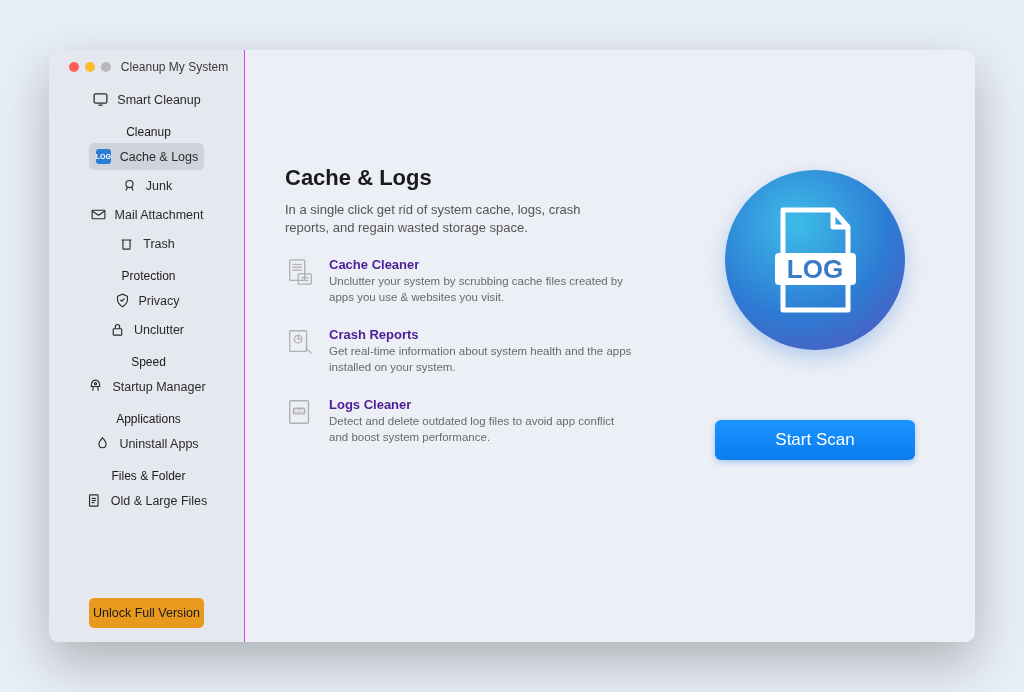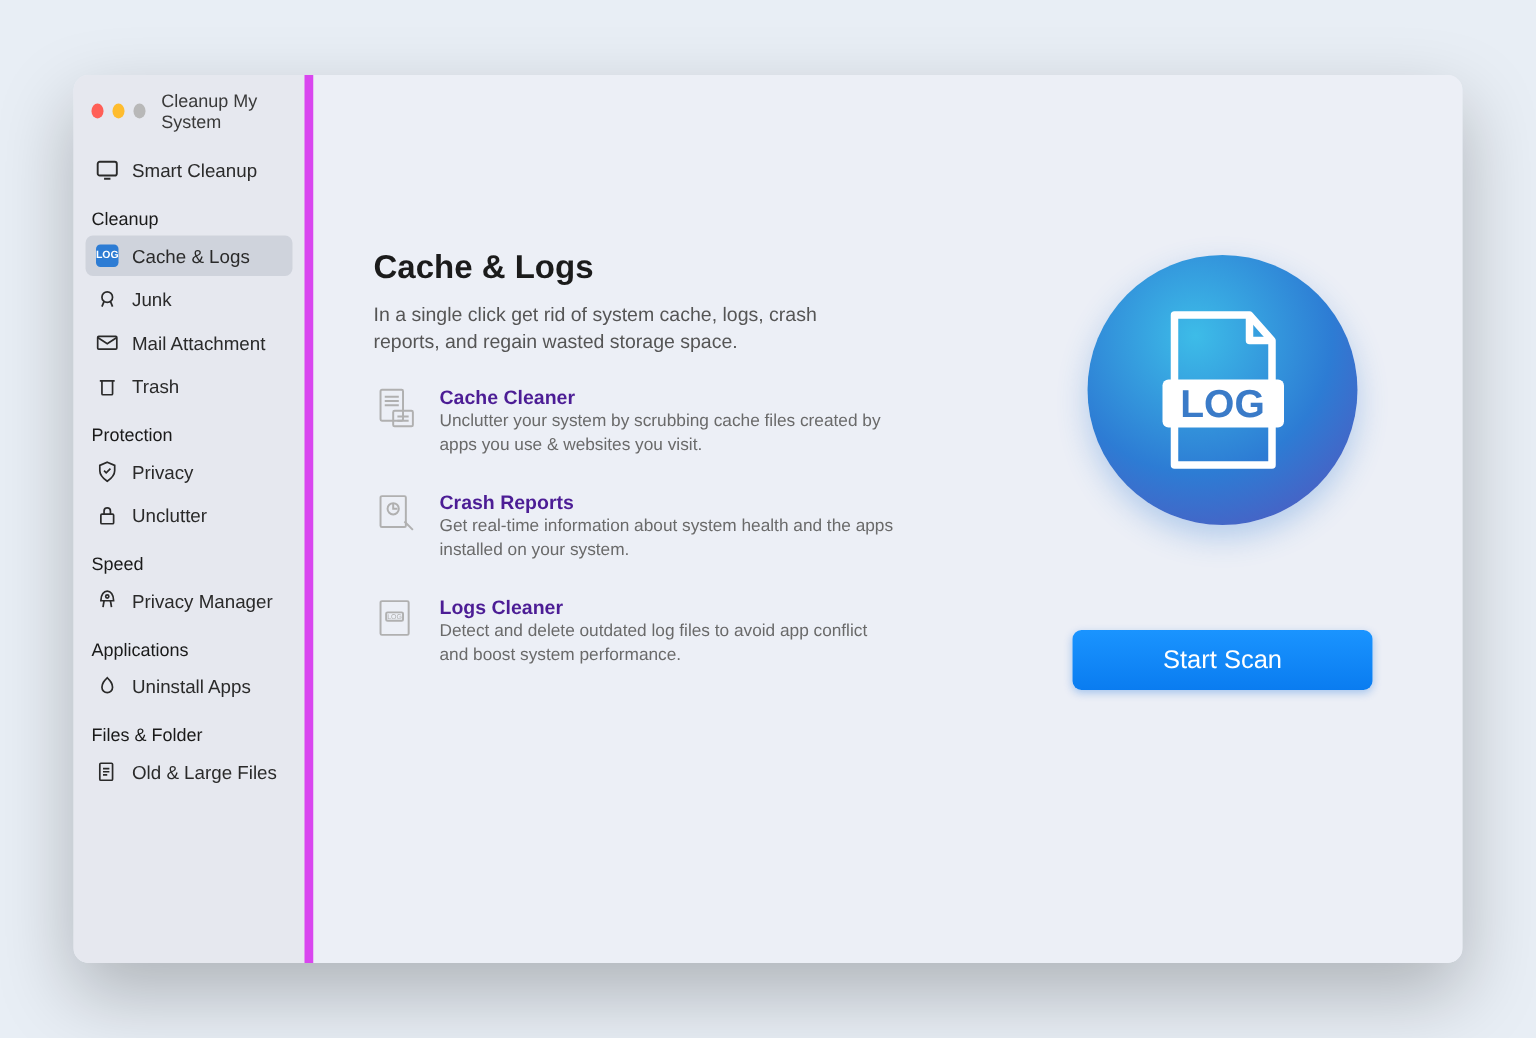--- a/index.html
+++ b/index.html
@@ -15,26 +15,27 @@
 .window {
   width: 926px;
   height: 592px;
   background: #eceff6;
   border-radius: 10px;
   box-shadow: 0 20px 50px rgba(0,0,0,0.25);
   display: flex;
   overflow: hidden;
 }
 .sidebar {
-  width: 160px;
+  width: 196px;
   background: #e6e8ef;
   display: flex;
   flex-direction: column;
   padding: 10px 8px;
-  border-right: 6px solid #d946ef;
+  border-right: 1px solid #d946ef;
+  align-items: center;
 }
 .traffic-lights {
   display: flex;
   gap: 6px;
   align-items: center;
   margin-bottom: 12px;
   padding-left: 4px;
 }
 .traffic-lights .dot {
   width: 10px; height: 10px; border-radius: 50%;
@@ -265,21 +266,21 @@
 
     <div class="nav-item">
       <span class="nav-icon">
         <svg width="17" height="17" viewBox="0 0 24 24" fill="none" stroke="#2a2a2a" stroke-width="1.6">
             <path d="M12 3 C15 3 18 6 18 12 L6 12 C6 6 9 3 12 3 Z"></path>
             <path d="M9 12 L8 18"></path>
             <path d="M15 12 L16 18"></path>
             <circle cx="12" cy="8" r="1.5"></circle>
           </svg>
       </span>
-      <span>Privacy Manager</span>
+      <span>Startup Manager</span>
     </div>
 
     <div class="section-header">Applications</div>
 
     <div class="nav-item">
       <span class="nav-icon">
         <svg width="17" height="17" viewBox="0 0 24 24" fill="none" stroke="#2a2a2a" stroke-width="1.6">
             <path d="M12 4 C9 7 7 9 7 13 A5 5 0 0 0 17 13 C17 9 15 7 12 4 Z"></path>
           </svg>
       </span>
@@ -295,20 +296,21 @@
             <line x1="8" y1="9" x2="14" y2="9"></line>
             <line x1="8" y1="12" x2="14" y2="12"></line>
             <line x1="8" y1="15" x2="12" y2="15"></line>
           </svg>
       </span>
       <span>Old &amp; Large Files</span>
     </div>
 
     <div class="spacer"></div>
 
+    <div class="unlock-btn">Unlock Full Version</div>
   </div>
 
   <div class="main">
     <div class="content-left">
       <h1 class="page-title">Cache &amp; Logs</h1>
       <p class="page-desc">In a single click get rid of system cache, logs, crash reports, and regain wasted storage space.</p>
 
       <div class="feature-row">
         <div class="feature-icon">
           <svg width="30" height="30" viewBox="0 0 32 32" fill="none" stroke="#b0b0b0" stroke-width="1.4">

